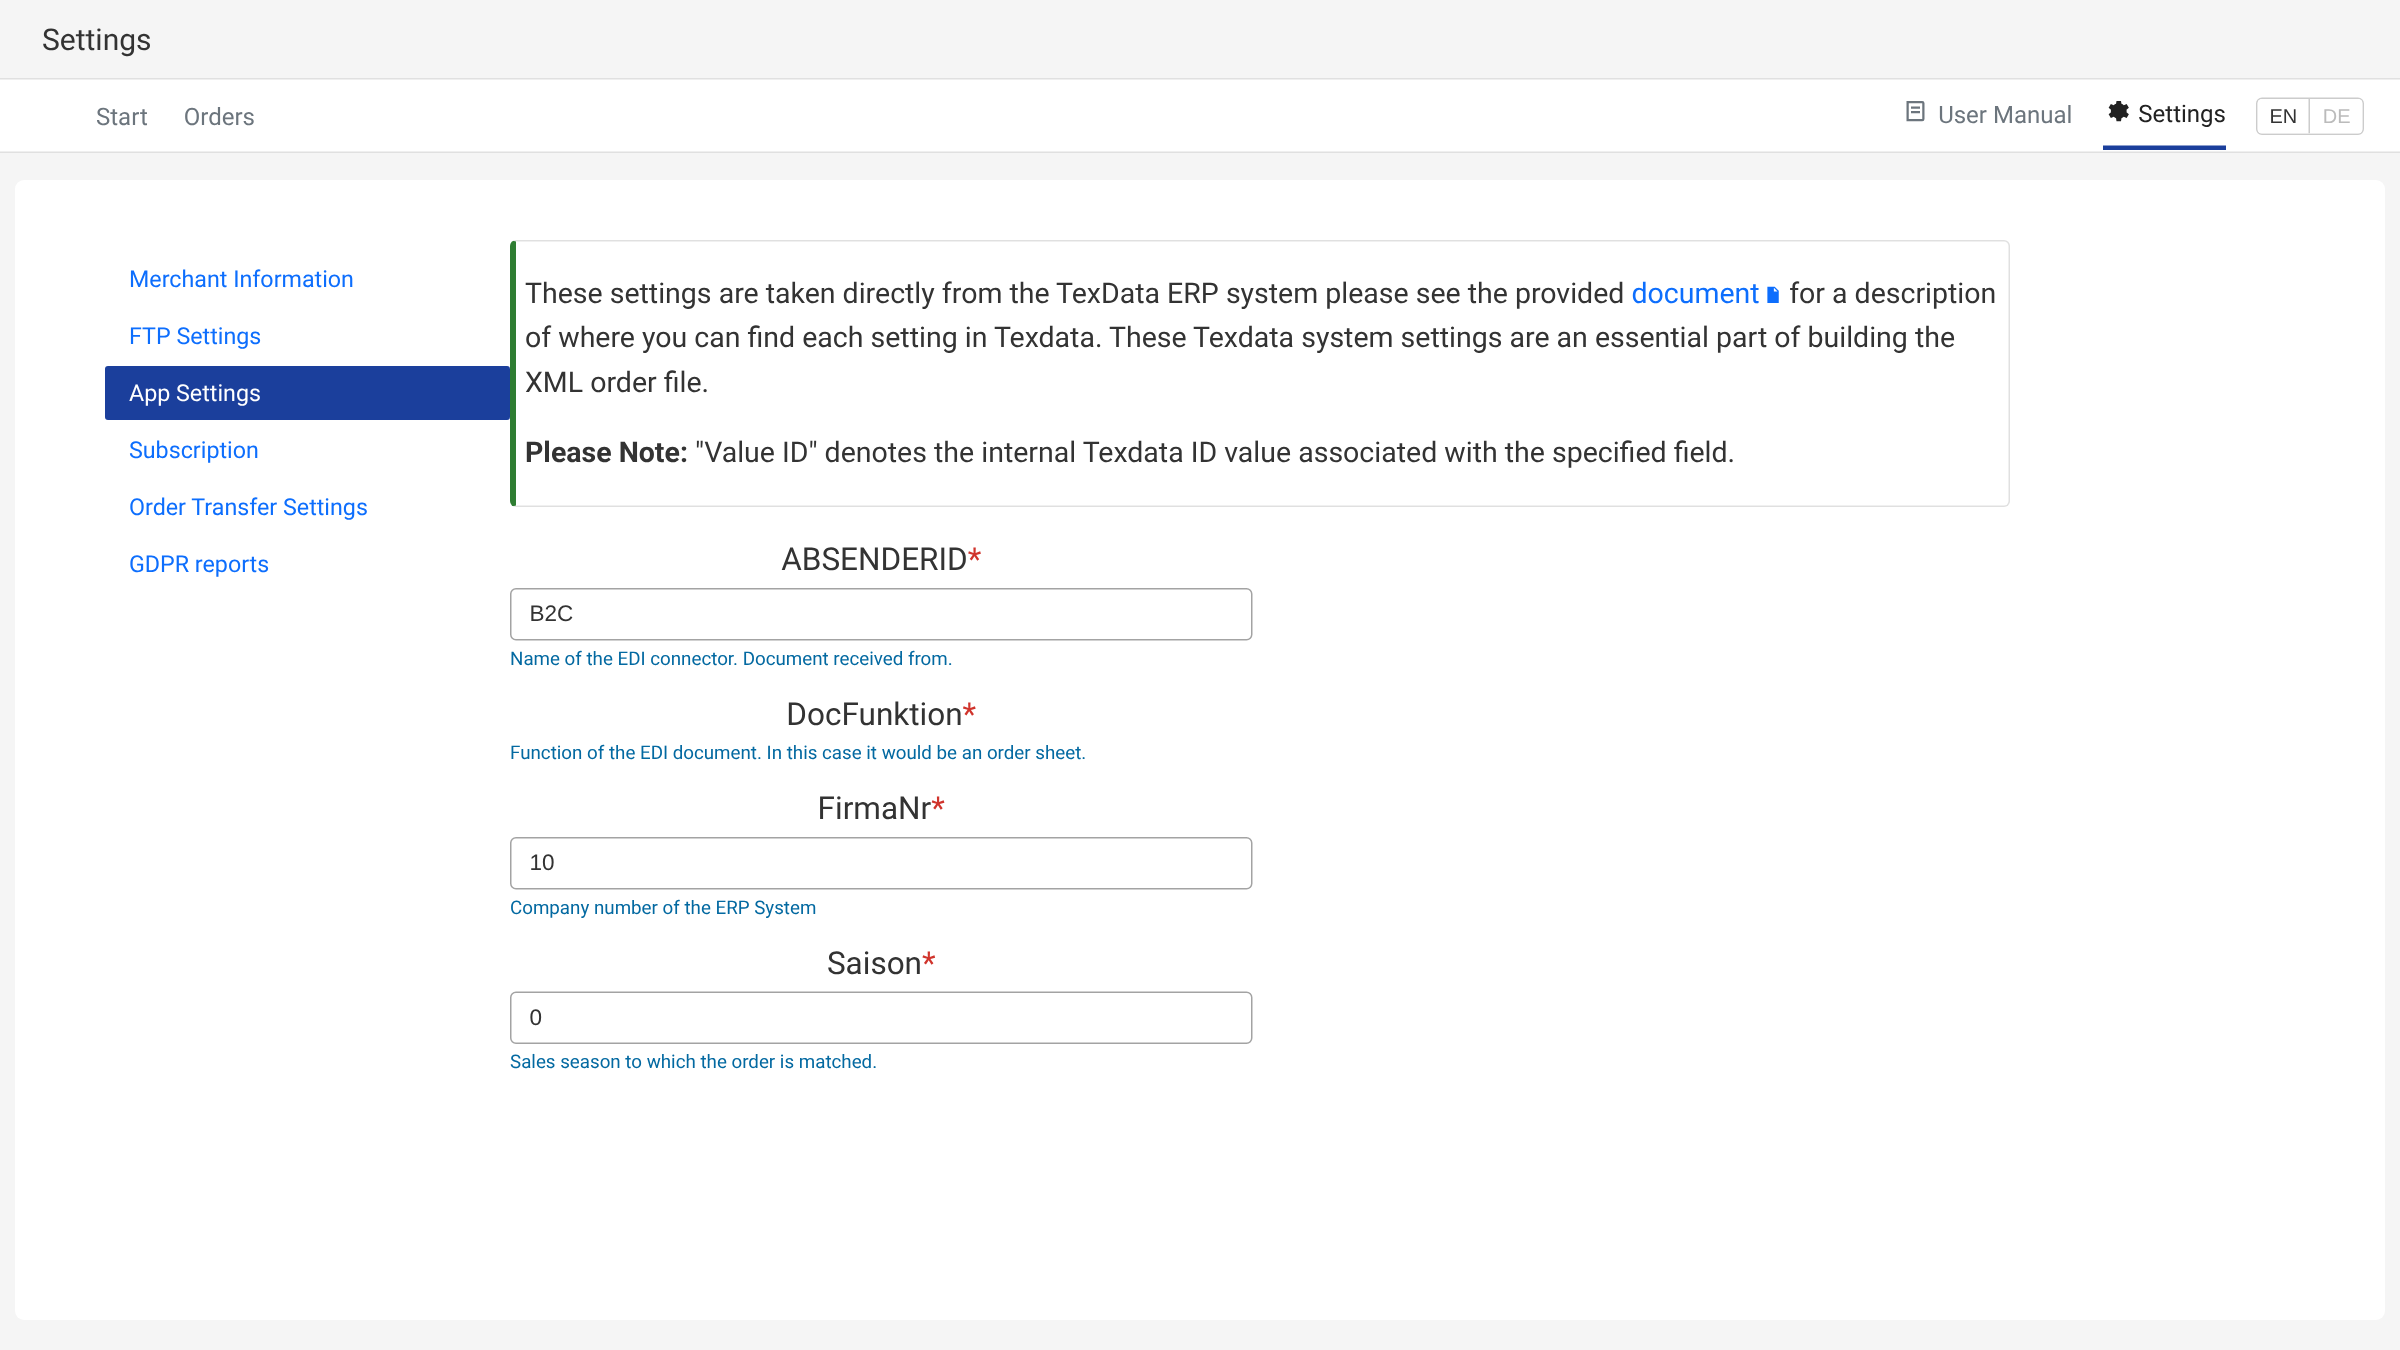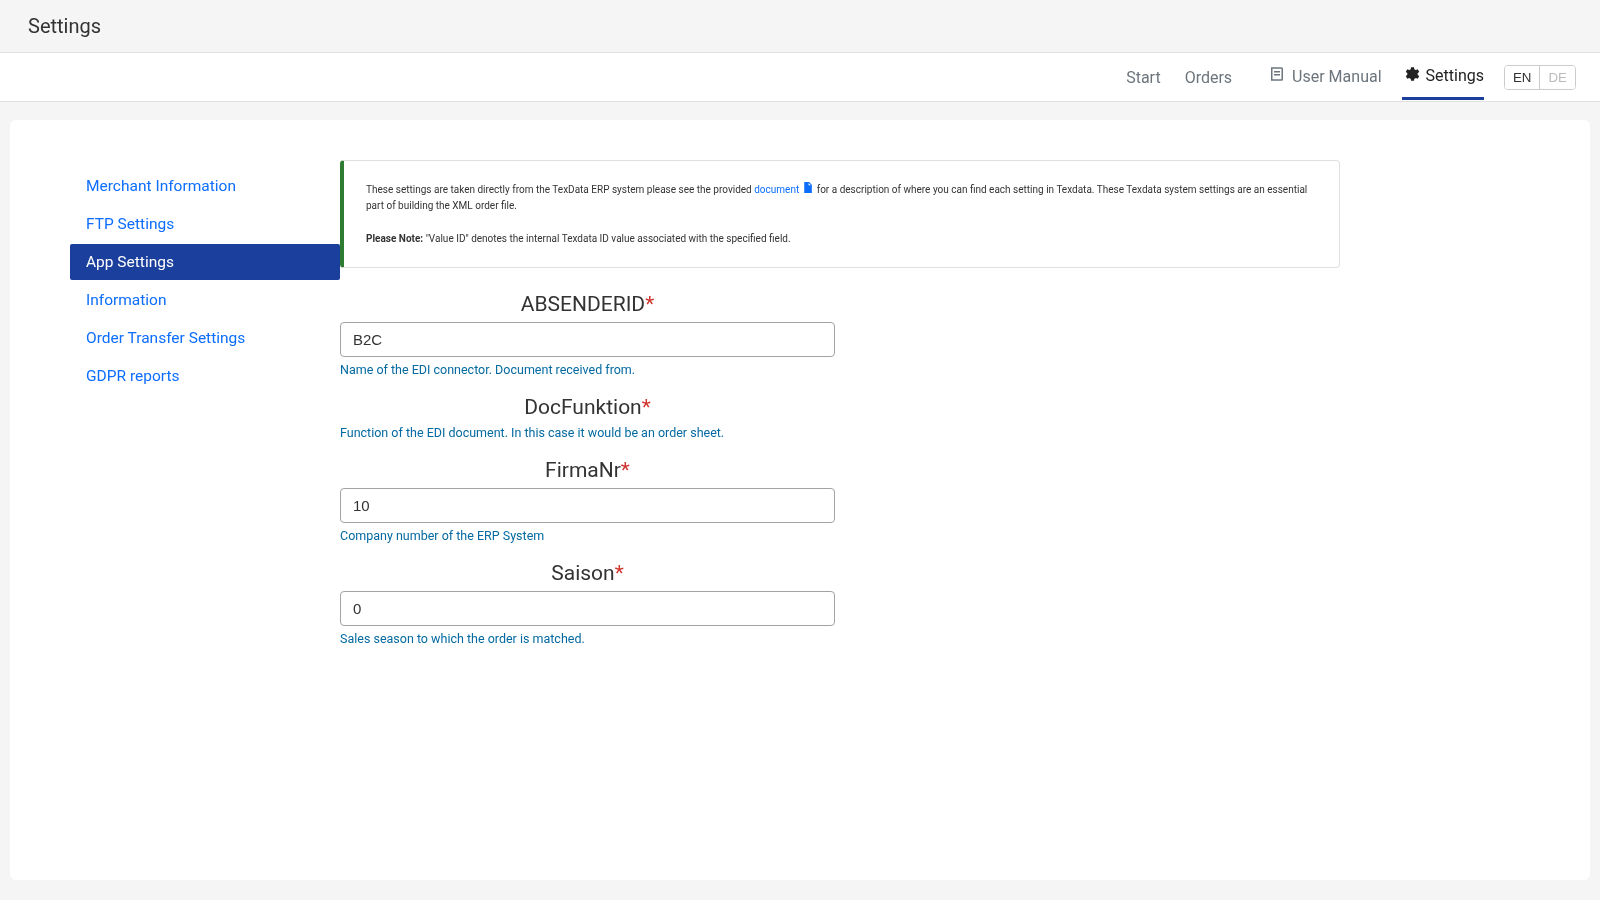--- a/index.html
+++ b/index.html
@@ -19,21 +19,21 @@
       font-weight: 400;
       color: #333;
       background: #f5f5f5;
     }
     .top-nav {
       background: #fff;
       border-top: 1px solid #e0e0e0;
       border-bottom: 1px solid #e0e0e0;
       display: flex;
       align-items: center;
-      justify-content: flex-end;
+      justify-content: space-between;
       padding: 0 24px;
       height: 50px;
       gap: 36px;
     }
     .top-nav-left {
       display: flex;
       gap: 24px;
       padding-left: 40px;
     }
     .top-nav-left a {
@@ -108,24 +108,24 @@
     }
     .content {
       flex: 1;
       max-width: 1000px;
       padding-top: 10px;
     }
     .info-box {
       border: 1px solid #e0e0e0;
       border-left: 4px solid #2e7d32;
       border-radius: 4px;
-      padding: 20px 22px;
+      padding: 20px 6px;
       margin-bottom: 24px;
       line-height: 1.55;
-      font-size: 10px;
+      font-size: 19px;
       color: #333;
     }
     .info-box a { color: #0d6efd; text-decoration: none; }
     .info-box .bold { font-weight: 700; }
     .form-field { margin-bottom: 18px; max-width: 495px; }
     .form-label { font-size: 21px; color: #333; display: block; margin-bottom: 6px; text-align: center; }
     .form-label .req { color: #d0342c; }
     .form-input {
       width: 100%;
       padding: 8px 12px;
@@ -173,21 +173,21 @@
       <button class="inactive">DE</button>
     </div>
   </div>
 </div>
 
 <div class="main-card">
   <div class="sidebar">
     <a class="sidebar-item">Merchant Information</a>
     <a class="sidebar-item">FTP Settings</a>
     <a class="sidebar-item active">App Settings</a>
-    <a class="sidebar-item">Information</a>
+    <a class="sidebar-item">Subscription</a>
     <a class="sidebar-item">Order Transfer Settings</a>
     <a class="sidebar-item">GDPR reports</a>
   </div>
 
   <div class="content">
     <div class="info-box">
       <p>
         <span>These settings are taken directly from the TexData ERP system please see the provided </span><a href="#"><span>document</span><span><svg class="file-icon-svg" viewBox="0 0 24 24">
                 <path d="M6 2h9l5 5v15H6V2zm8 1.5V8h4.5L14 3.5zM8 12h8v1.5H8V12zm0 3h8v1.5H8V15zm0 3h5v1.5H8V18z"></path>
               </svg></span></a><span> for a description of where you can find each setting in Texdata. These Texdata system settings are an essential part of building the XML order file.</span>

